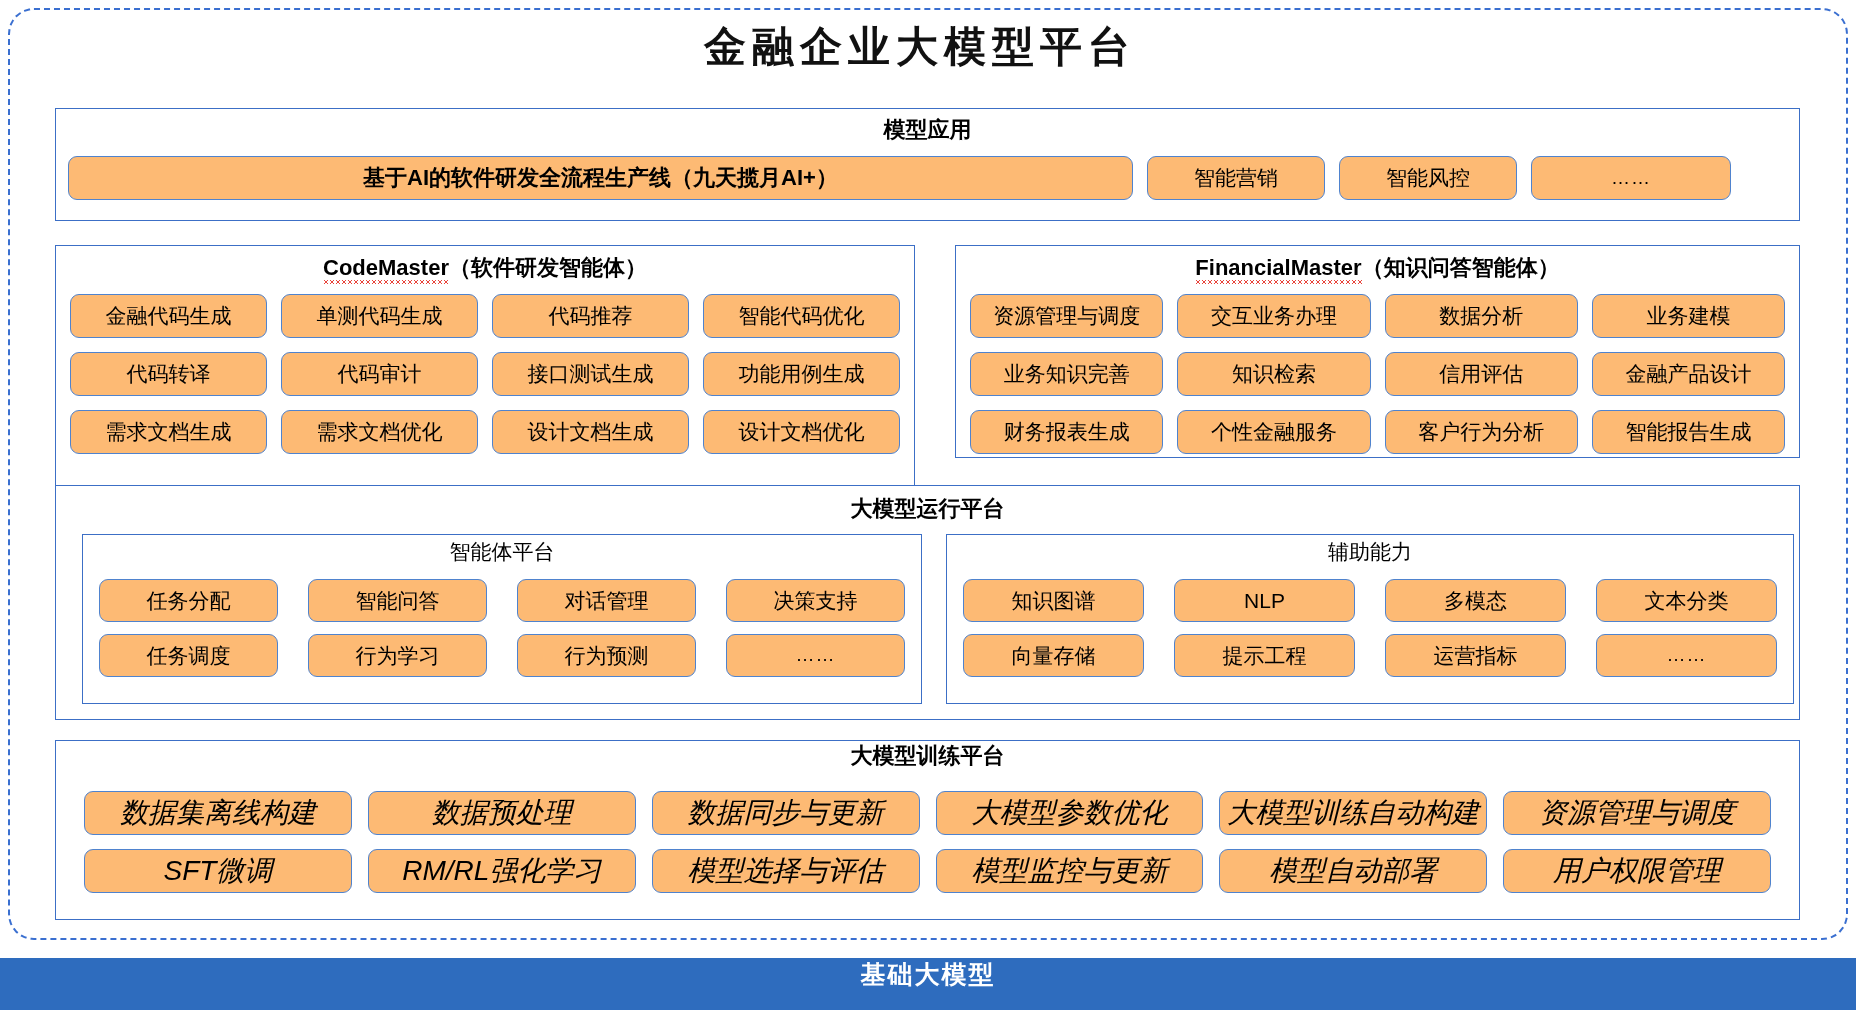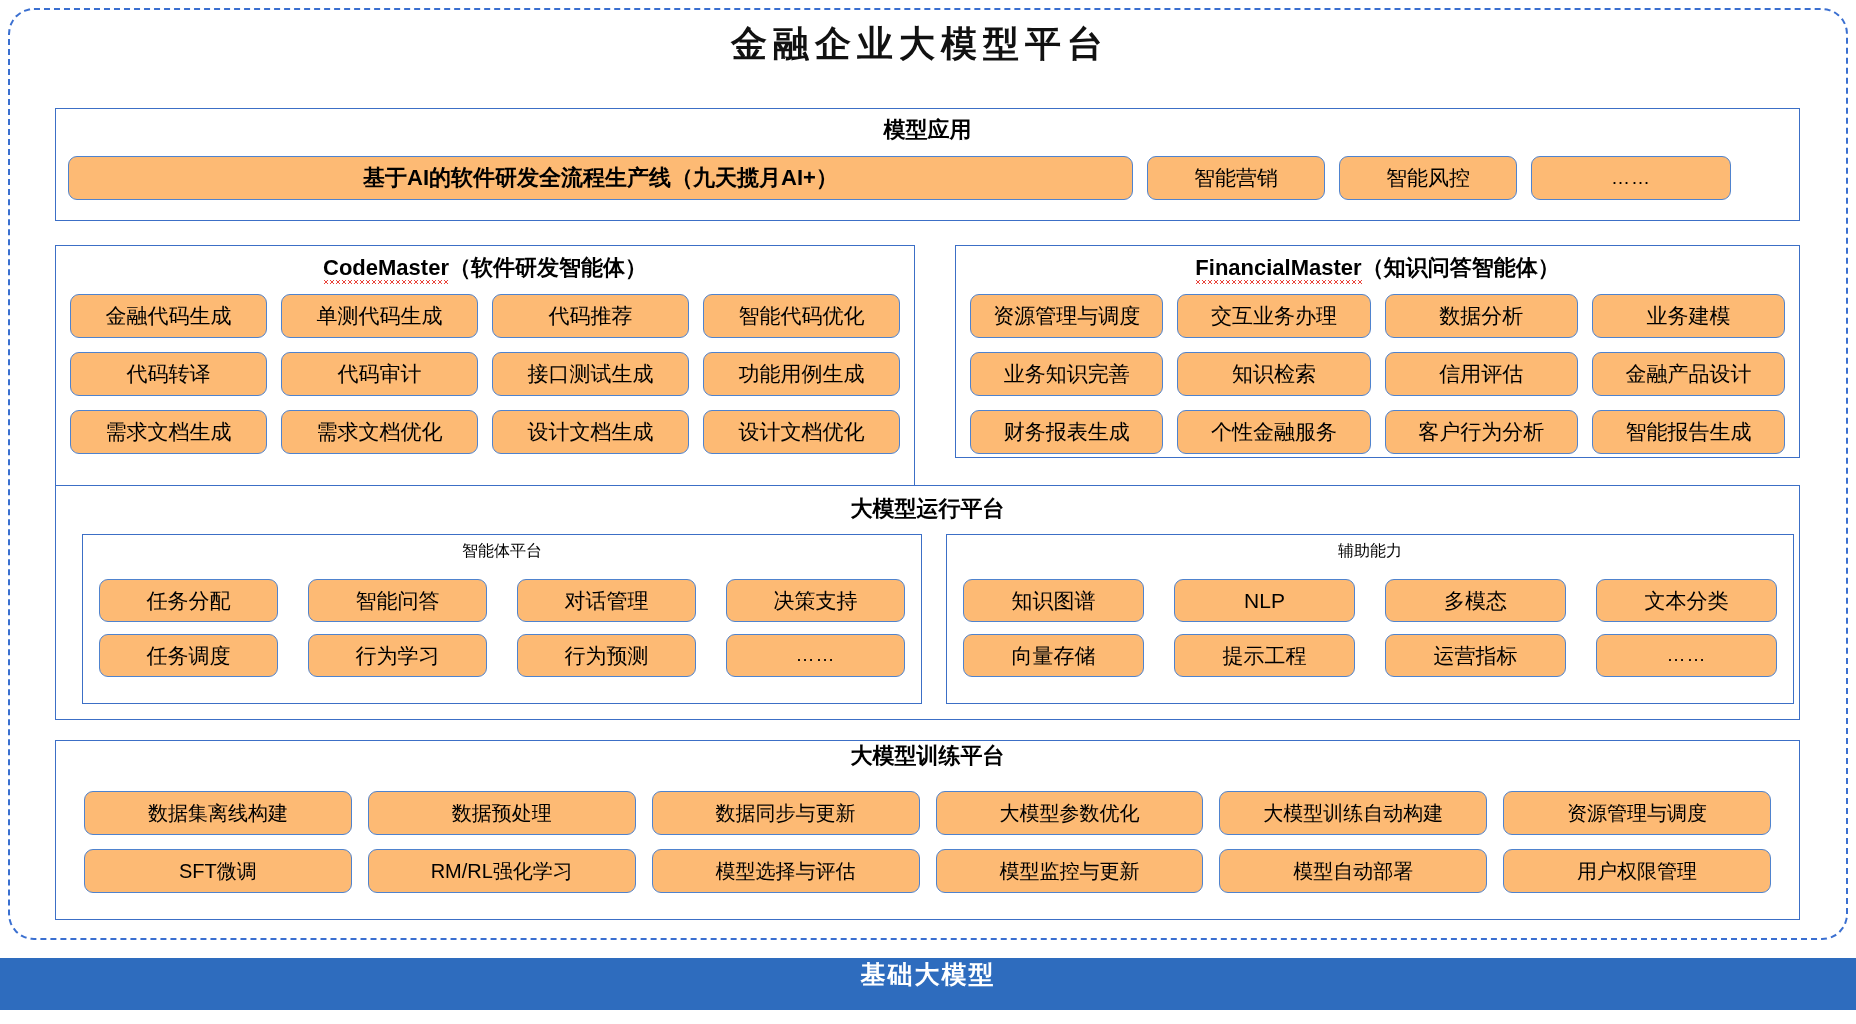--- a/index.html
+++ b/index.html
@@ -37,21 +37,21 @@
   }
 
   
   .main-title {
     position: absolute;
     left: 0;
     top: 22px;
     width: 1840px;
     text-align: center;
     font-family: "DejaVu Serif", "Liberation Serif", serif;
-    font-size: 36px;
+    font-size: 42px;
     font-weight: 700;
     letter-spacing: 6px;
     color: #111111;
     line-height: 1.2;
   }
 
   
   .panel {
     position: absolute;
     box-sizing: border-box;
@@ -62,21 +62,22 @@
   .panel-title {
     text-align: center;
     font-size: 22px;
     font-weight: 700;
     color: #000000;
     line-height: 1;
   }
 
   .panel-title.light {
     font-weight: 400;
-    font-size: 16px;
+    font-size: 21px;
+    font-family: Liberation Mono, monospace;
   }
 
   
   .brand {
     position: relative;
     display: inline-block;
     font-family: "Liberation Sans", "DejaVu Sans", sans-serif;
     font-weight: 700;
   }
   .brand::after {
@@ -101,21 +102,21 @@
     background: #fdba74;
     display: flex;
     align-items: center;
     justify-content: center;
     text-align: center;
     font-size: 21px;
     color: #000000;
     line-height: 1.1;
     white-space: nowrap;
   }
-  .chip.small-text { font-size: 20px; }
+  .chip.small-text { font-size: 28px; font-style: italic; }
   .chip.bold {
     font-weight: 700;
     font-size: 22px;
   }
   .chip.dots {
     font-size: 19px;
     letter-spacing: 1px;
   }
 
   

